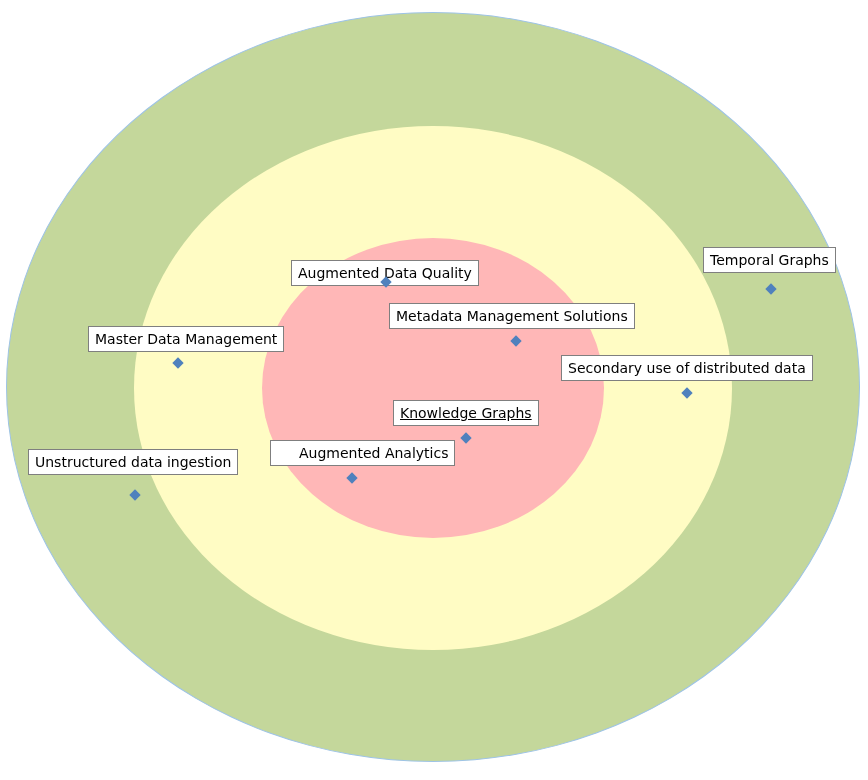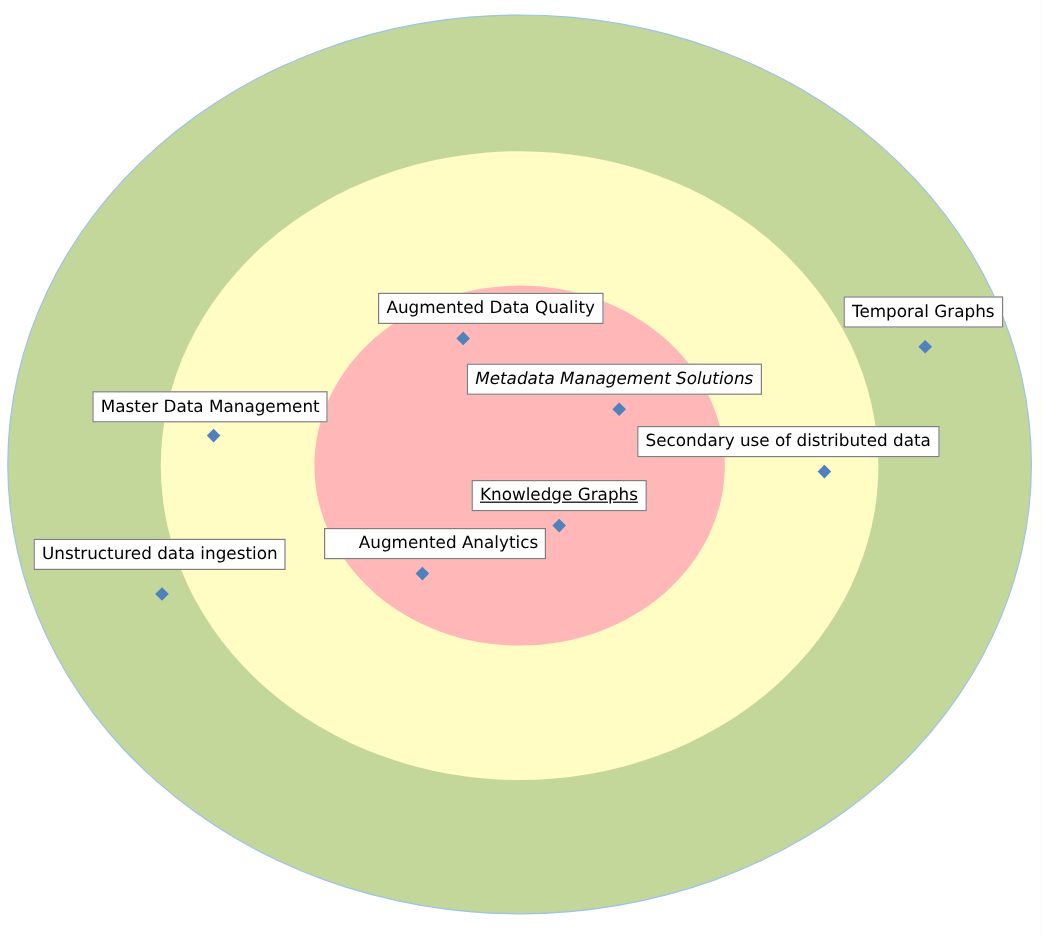--- a/index.html
+++ b/index.html
@@ -14,35 +14,35 @@
              font-size: 14px; line-height: 18px; padding: 3px 6px 3px 6px; white-space: nowrap;
              color: #000000; box-sizing: border-box; }
   </style>
 </head>
 <body>
 
 <div class="ring ring-outer" style="background: rgb(196, 215, 155);"></div>
 <div class="ring ring-middle" style="background: rgb(255, 252, 196);"></div>
 <div class="ring ring-inner" style="background: rgb(255, 183, 183);"></div>
 
-<div class="label" style="left: 291px; top: 244px; border-color: rgb(127, 127, 127); margin-left: 24px;">Augmented Data Quality</div>
+<div class="label" style="left: 291px; top: 260px; border-color: rgb(127, 127, 127);">Augmented Data Quality</div>
 <div class="marker" style="left: 382px; top: 278px; background: rgb(79, 129, 189);"></div>
 
-<div class="label" style="left: 389px; top: 303px; border-color: rgb(127, 127, 127); font-style: italic;">Metadata Management Solutions</div>
+<div class="label" style="left: 389px; top: 303px; border-color: rgb(127, 127, 127);">Metadata Management Solutions</div>
 <div class="marker" style="left: 512px; top: 337px; background: rgb(79, 129, 189);"></div>
 
 <div class="label" style="left: 393px; top: 400px; border-color: rgb(127, 127, 127); text-decoration: underline;">Knowledge Graphs</div>
 <div class="marker" style="left: 462px; top: 434px; background: rgb(79, 129, 189);"></div>
 
 <div class="label" style="left: 270px; top: 440px; border-color: rgb(127, 127, 127); padding-left: 28px;">Augmented Analytics</div>
 <div class="marker" style="left: 348px; top: 474px; background: rgb(79, 129, 189);"></div>
 
-<div class="label" style="left: 77px; top: 326px; border-color: rgb(127, 127, 127);">Master Data Management</div>
+<div class="label" style="left: 88px; top: 326px; border-color: rgb(127, 127, 127);">Master Data Management</div>
 <div class="marker" style="left: 174px; top: 359px; background: rgb(79, 129, 189);"></div>
 
-<div class="label" style="left: 531px; top: 355px; border-color: rgb(127, 127, 127);">Secondary use of distributed data</div>
+<div class="label" style="left: 561px; top: 355px; border-color: rgb(127, 127, 127);">Secondary use of distributed data</div>
 <div class="marker" style="left: 683px; top: 389px; background: rgb(79, 129, 189);"></div>
 
 <div class="label" style="left: 703px; top: 247px; border-color: rgb(127, 127, 127);">Temporal Graphs</div>
 <div class="marker" style="left: 767px; top: 285px; background: rgb(79, 129, 189);"></div>
 
 <div class="label" style="left: 28px; top: 449px; border-color: rgb(127, 127, 127);">Unstructured data ingestion</div>
 <div class="marker" style="left: 131px; top: 491px; background: rgb(79, 129, 189);"></div>
 
 </body></html>

